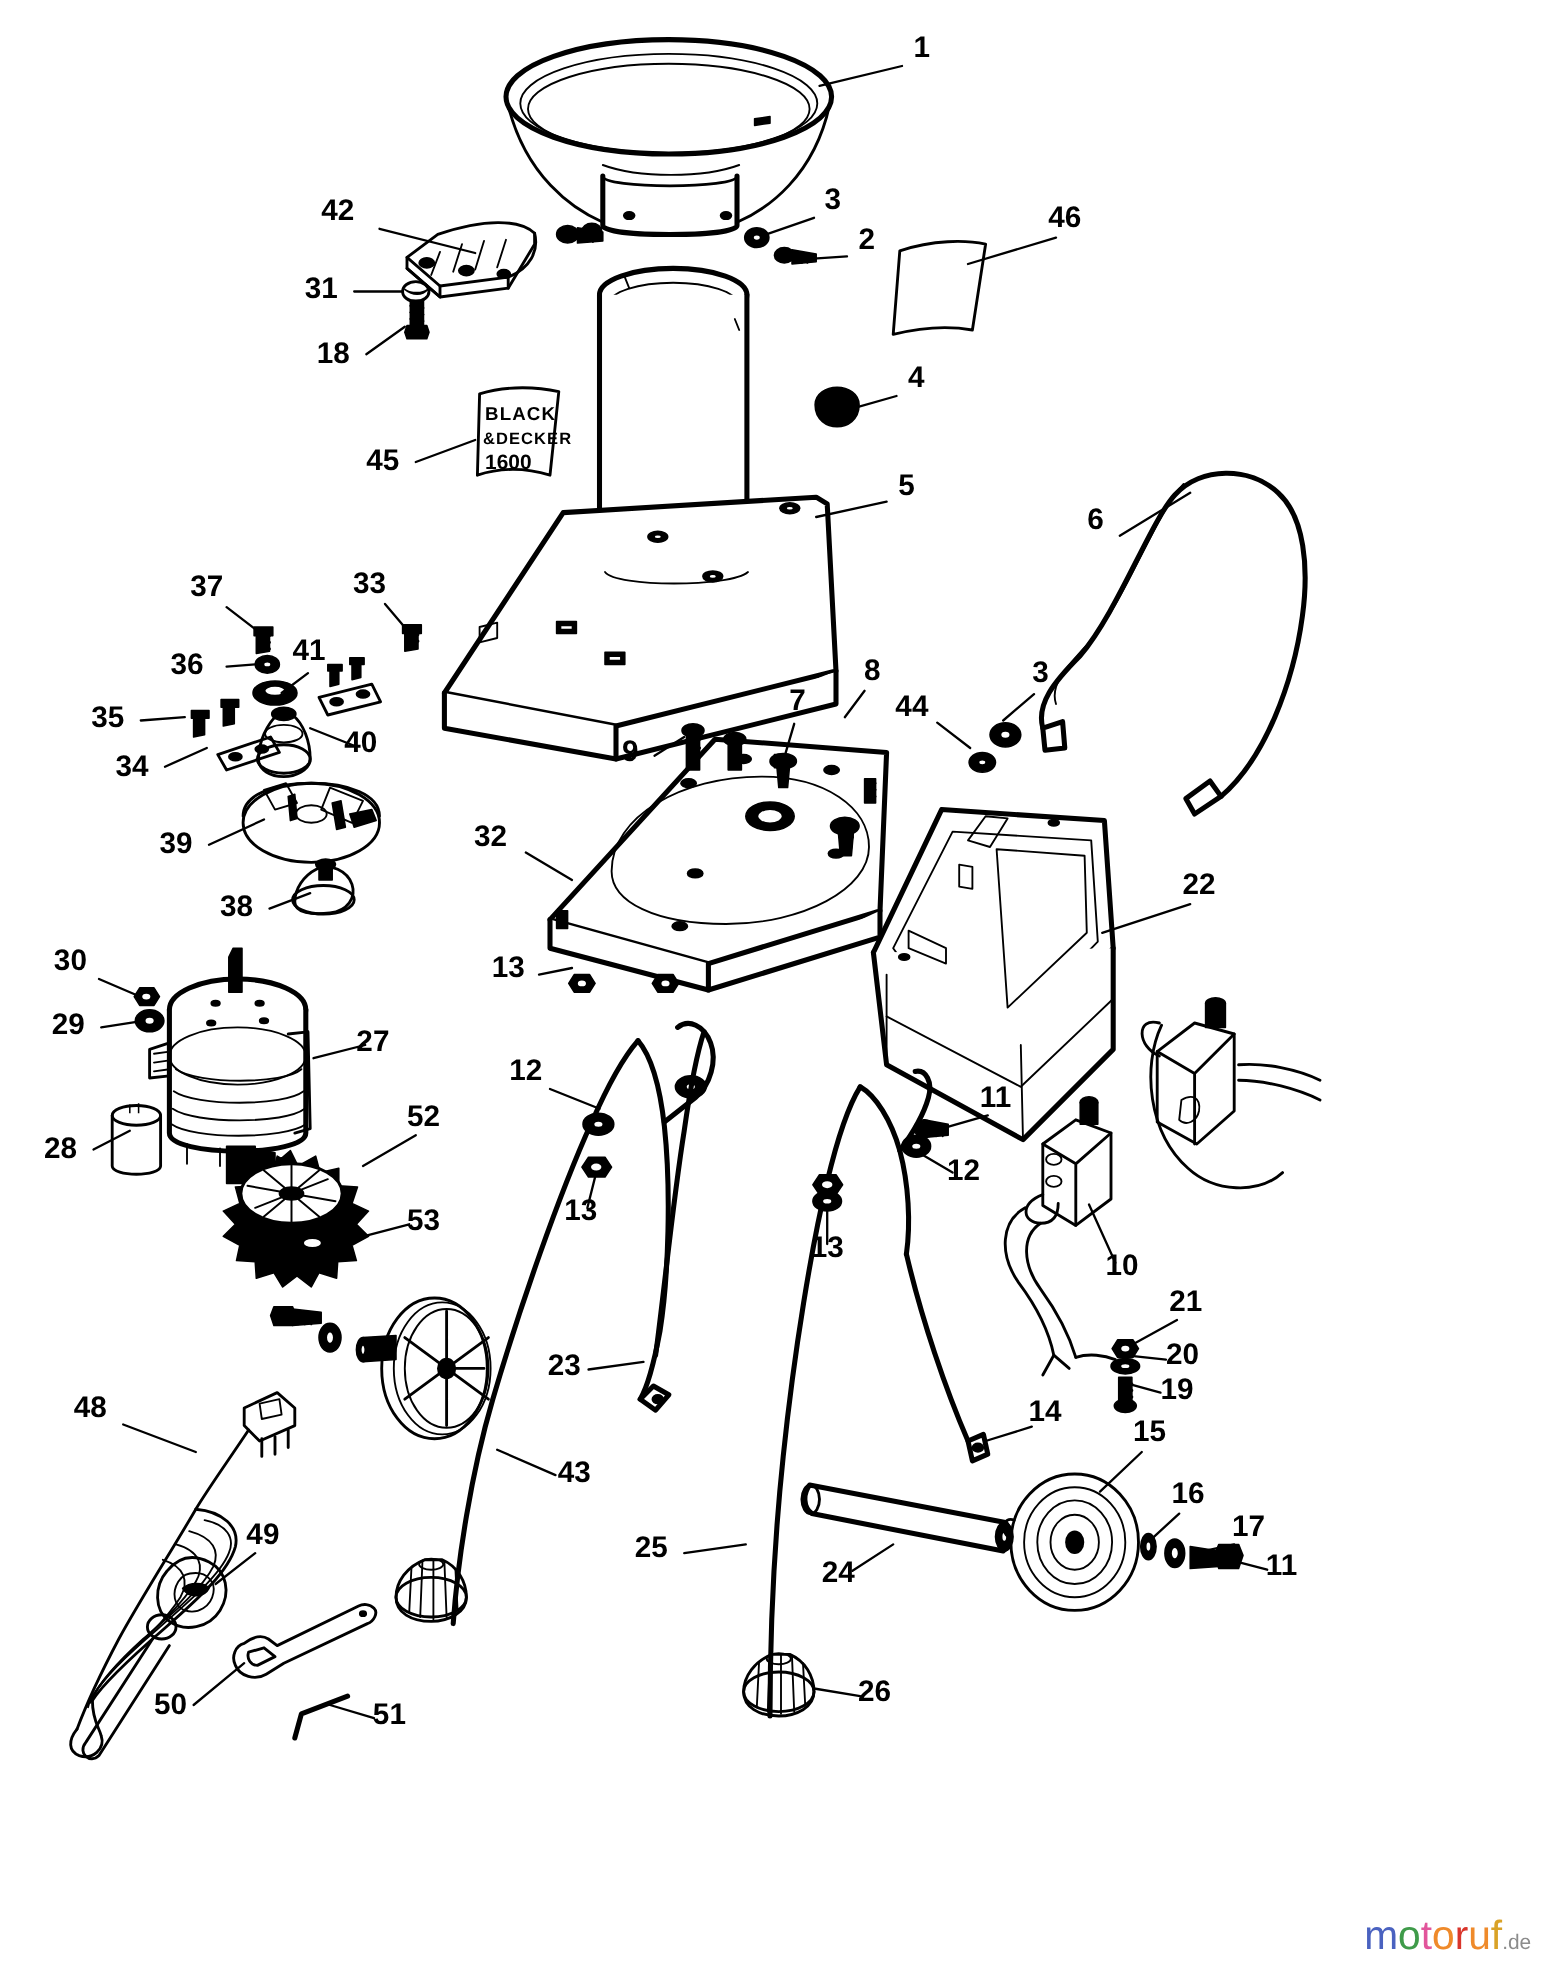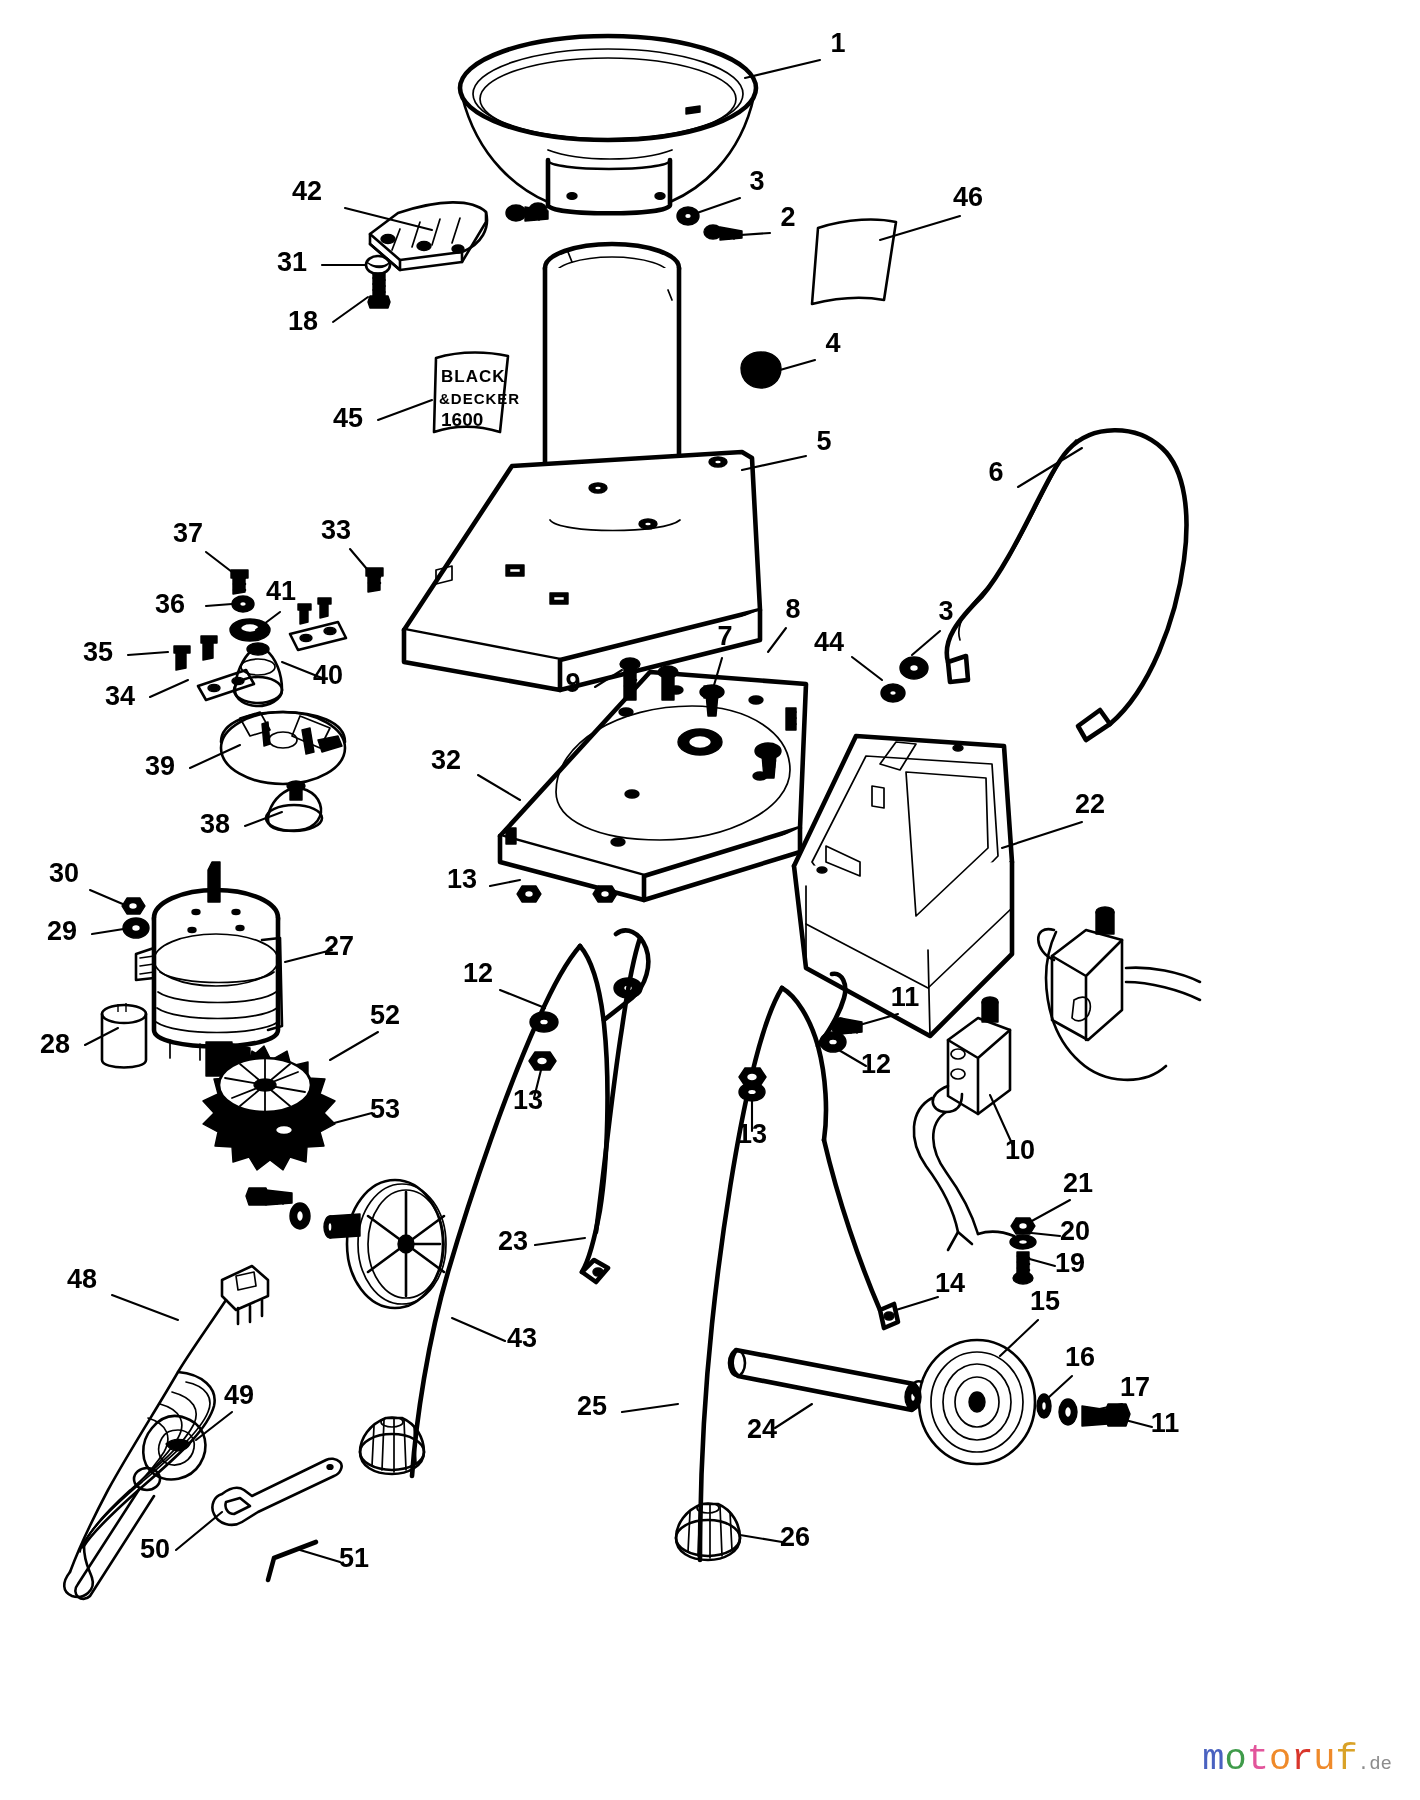--- a/index.html
+++ b/index.html
@@ -9,21 +9,21 @@
   .cal{font-family:"Liberation Sans",sans-serif;font-weight:bold;font-size:27px;fill:#000;}
   .lbl{font-family:"Liberation Sans",sans-serif;font-weight:bold;font-size:26px;fill:#000;}
   .ld{stroke:#000;stroke-width:2.1;fill:none;stroke-linecap:round;}
   .pt{fill:none;stroke:#000;stroke-width:2.6;stroke-linejoin:round;stroke-linecap:round;}
   .ptt{fill:none;stroke:#000;stroke-width:1.7;stroke-linejoin:round;stroke-linecap:round;}
   .ptf{fill:#000;stroke:#000;stroke-width:1.4;stroke-linejoin:round;}
   .wh{fill:#fff;stroke:#000;stroke-width:2.6;stroke-linejoin:round;stroke-linecap:round;}
   .whn{fill:#fff;stroke:#000;stroke-width:1.8;stroke-linejoin:round;stroke-linecap:round;}
   .thick{fill:none;stroke:#000;stroke-width:4.6;stroke-linecap:round;stroke-linejoin:round;}
   .thickw{fill:#fff;stroke:#000;stroke-width:4.6;stroke-linecap:round;stroke-linejoin:round;}
-  #wm{position:absolute;right:28px;bottom:22px;font-family:Liberation Mono, monospace;font-size:37px;letter-spacing:0px;line-height:1;}
+  #wm{position:absolute;right:28px;bottom:22px;font-family:Liberation Sans, sans-serif;font-size:37px;letter-spacing:0px;line-height:1;}
   #wm span{display:inline-block;}
   #wm .sfx{font-size:19px;color:#8c8c8c;}
 </style>
 </head>
 <body>
 
 <div id="stage">
 
 <svg id="dwg" viewBox="0 0 1420 1800">
 

